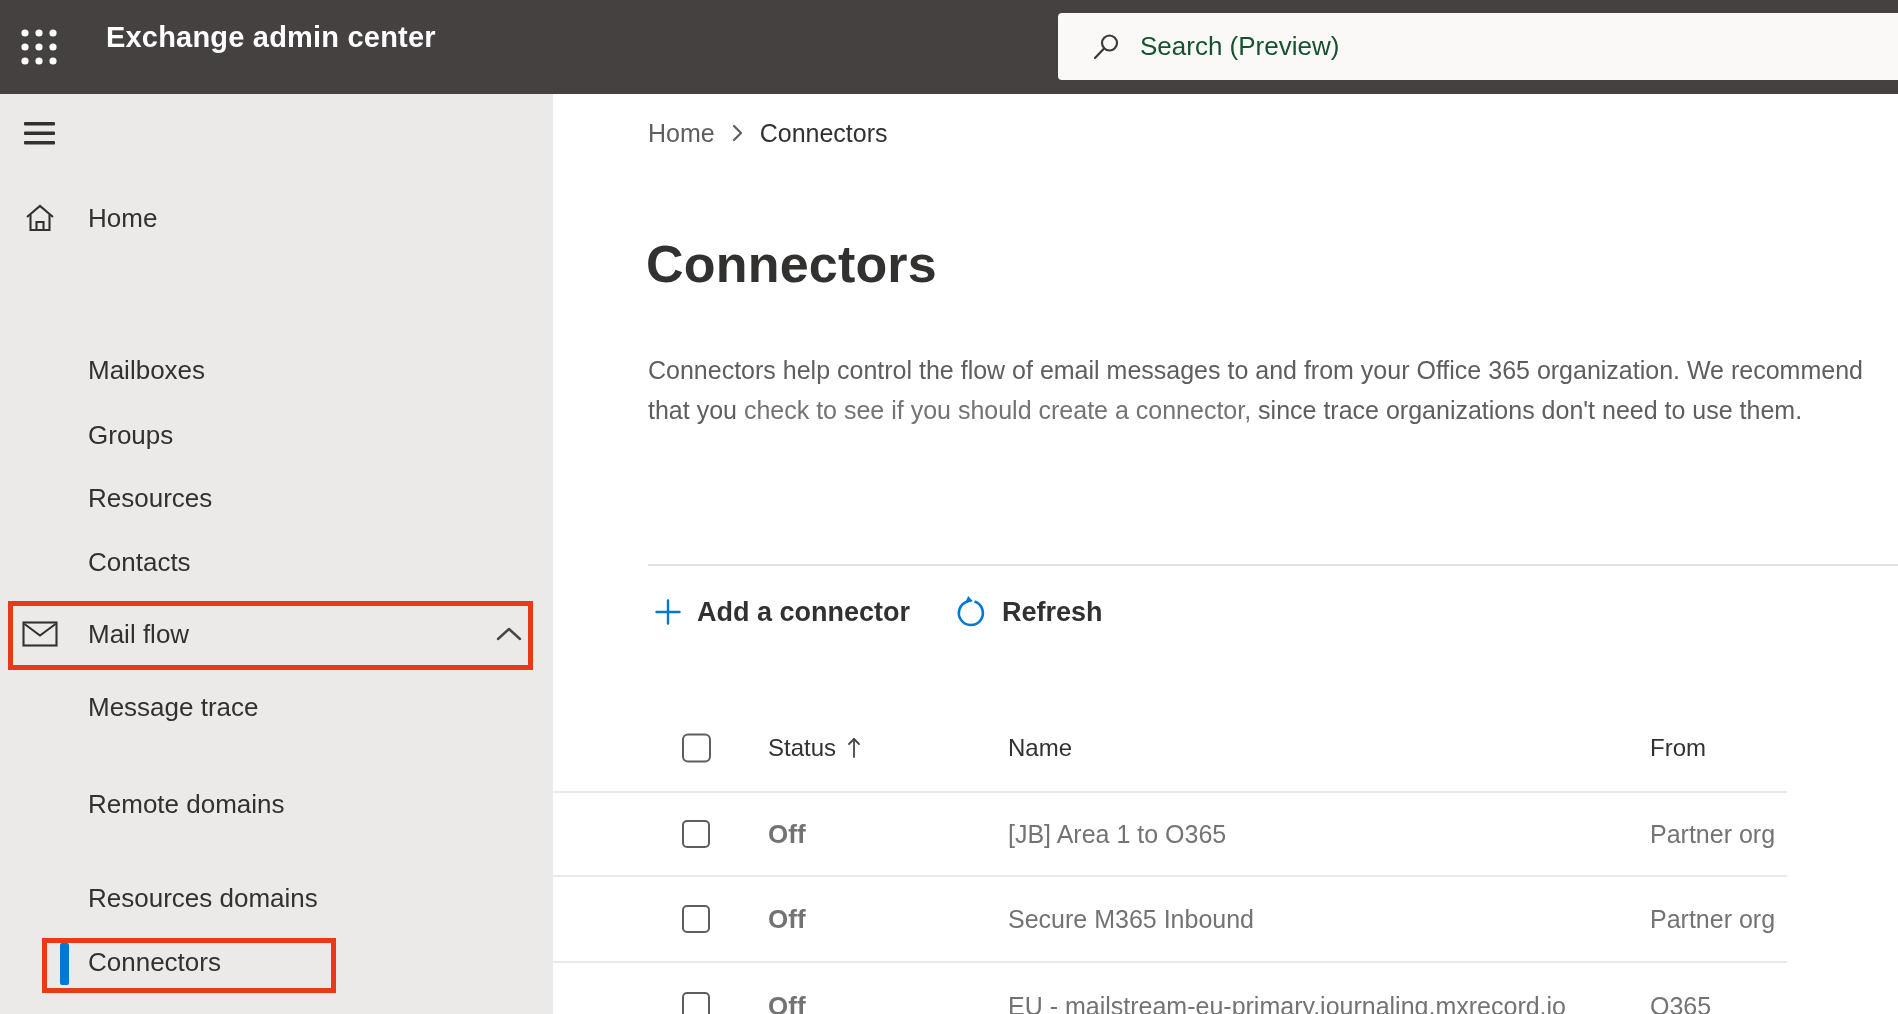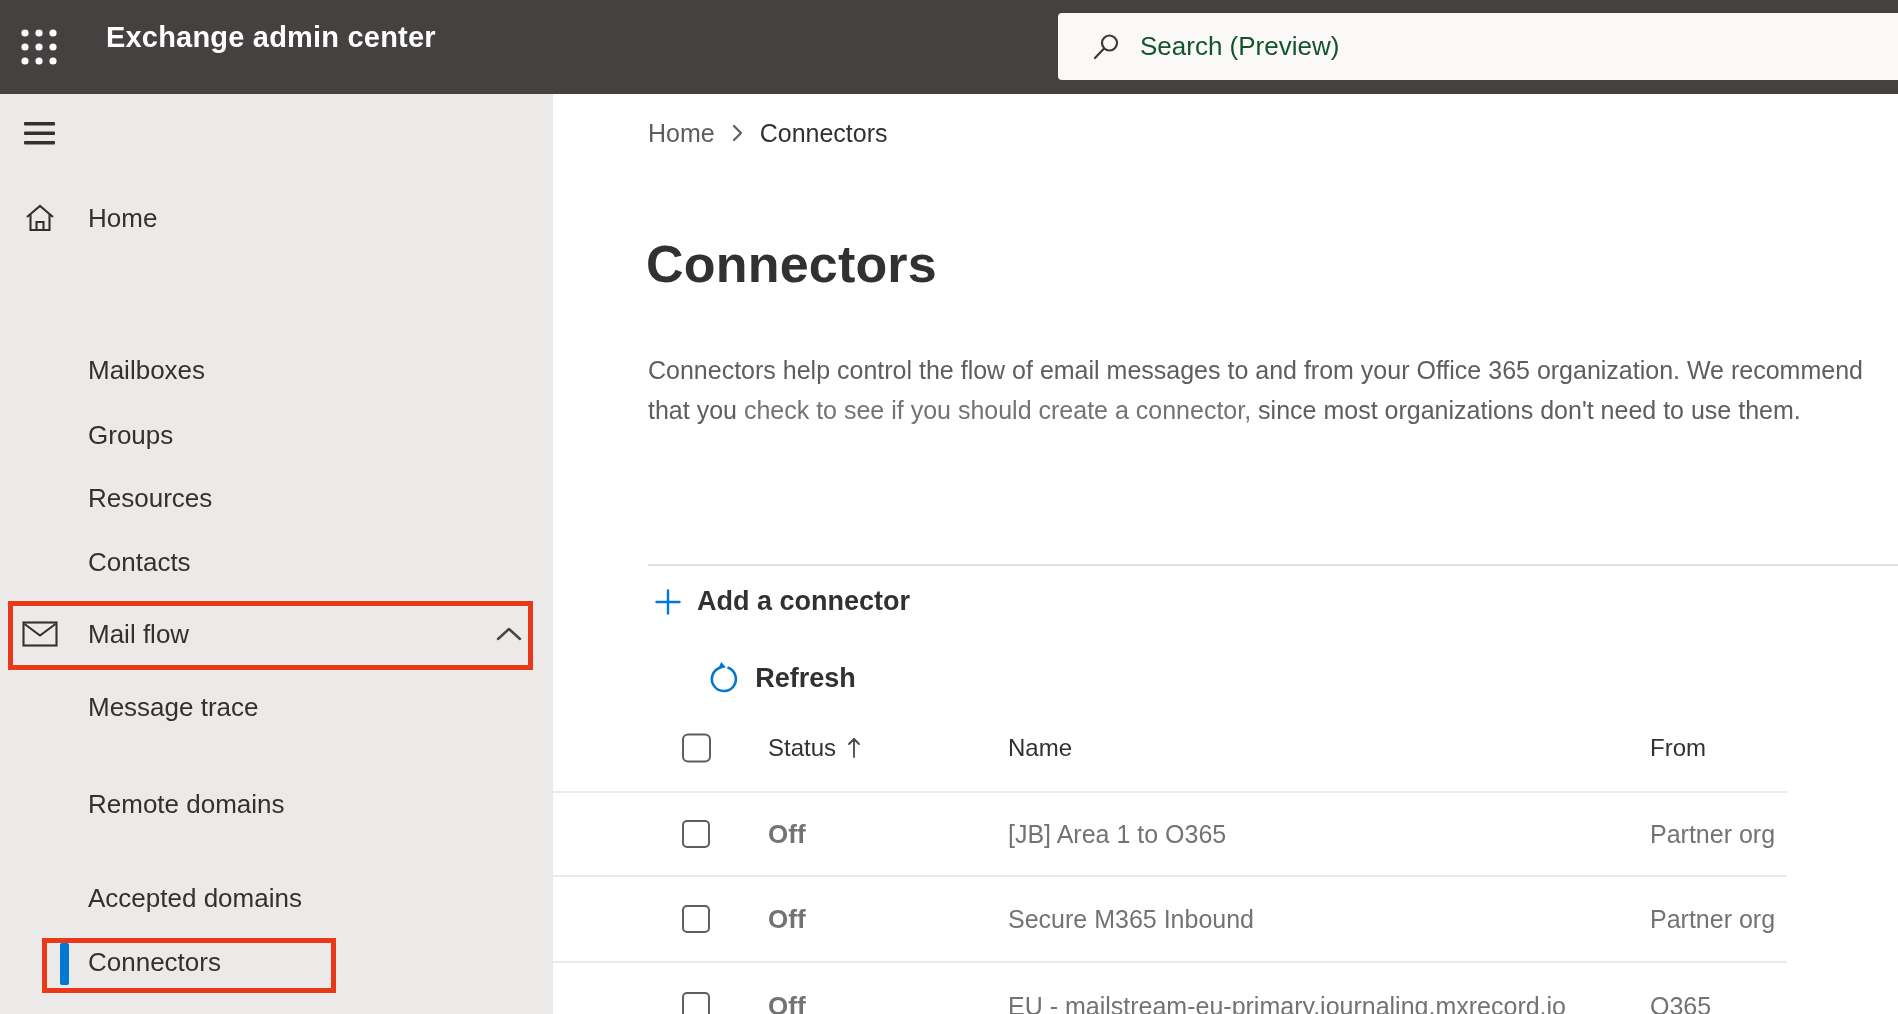--- a/index.html
+++ b/index.html
@@ -38,21 +38,21 @@
   
   .main { position:absolute; left:553px; top:94px; width:1345px; height:920px; background:#ffffff; overflow:hidden; }
   .breadcrumb { position:absolute; left:95px; top:21px; height:36px; display:flex; align-items:center; gap:15px; }
   .bc-link { color:#605e5c; font-size:25px; text-decoration:none; cursor:pointer; }
   .bc-current { color:#323130; font-size:25px; }
   .page-title { position:absolute; left:93px; top:140px; color:#323130; font-size:52px; font-weight:700; letter-spacing:.2px; }
   .desc { position:absolute; left:95px; top:256px; width:1230px; color:#605e5c; font-size:25px; line-height:40px; }
   .desc a { color:#737373; text-decoration:none; cursor:pointer; }
 
   .toolbar-divider { position:absolute; left:95px; top:470px; width:1250px; height:2px; background:#e3e1df; }
-  .toolbar { position:absolute; left:100px; top:492px; height:52px; display:flex; align-items:center; gap:44px;flex-direction:column; }
+  .toolbar { position:absolute; left:100px; top:492px; height:52px; display:flex; align-items:center; gap:44px; }
   .tb-btn { display:flex; align-items:center; gap:14px; background:none; border:none; cursor:pointer;
     color:#323130; font-size:27px; font-weight:600; font-family:inherit; }
 
   
   .trow { position:absolute; left:0; width:1234px; }
   .thead { top:610px; height:89px; border-bottom:2px solid #eceae8; }
   .r1 { top:699px; height:84px; border-bottom:2px solid #eceae8; }
   .r2 { top:783px; height:86px; border-bottom:2px solid #eceae8; }
   .r3 { top:869px; height:86px; }
   .cell { position:absolute; top:50%; transform:translateY(-50%); color:#737373; white-space:nowrap; }
@@ -151,21 +151,21 @@
       </span>
     </div>
 
     <div class="nav-item ni-messagetrace">
       <span class="nav-label">Message trace</span>
     </div>
     <div class="nav-item ni-remotedomains">
       <span class="nav-label">Remote domains</span>
     </div>
     <div class="nav-item ni-accepteddomains">
-      <span class="nav-label">Accepted domains</span>
+      <span class="nav-label">Resources domains</span>
     </div>
     <div class="nav-item ni-connectors">
       <span class="nav-label">Connectors</span>
     </div>
   </nav>
 
   <div class="sel-bar"></div>
   <div class="ann-box ann-mailflow"></div>
   <div class="ann-box ann-connectors"></div>
 
@@ -176,21 +176,21 @@
       <span style="display:flex;">
         <svg width="15" height="22" viewBox="0 0 15 22" fill="none" stroke="#605e5c" stroke-width="2.2" stroke-linecap="round" stroke-linejoin="round">
           <polyline points="4,4 11,11 4,18"></polyline>
         </svg>
       </span>
       <span class="bc-current">Connectors</span>
     </div>
 
     <h1 class="page-title">Connectors</h1>
 
-    <p class="desc"><span>Connectors help control the flow of email messages to and from your Office 365 organization. We recommend that you </span><a>check to see if you should create a connector,</a><span> since most organizations don't need to use them.</span></p>
+    <p class="desc"><span>Connectors help control the flow of email messages to and from your Office 365 organization. We recommend that you </span><a>check to see if you should create a connector,</a><span> since trace organizations don't need to use them.</span></p>
 
     <div class="toolbar-divider"></div>
 
     <div class="toolbar">
       <button class="tb-btn">
         <span style="display:flex;">
           <svg width="30" height="30" viewBox="0 0 30 30" stroke="#0078d4" stroke-width="2.4" stroke-linecap="round">
             <line x1="15" y1="3.5" x2="15" y2="26.5"></line>
               <line x1="3.5" y1="15" x2="26.5" y2="15"></line>
           </svg>

